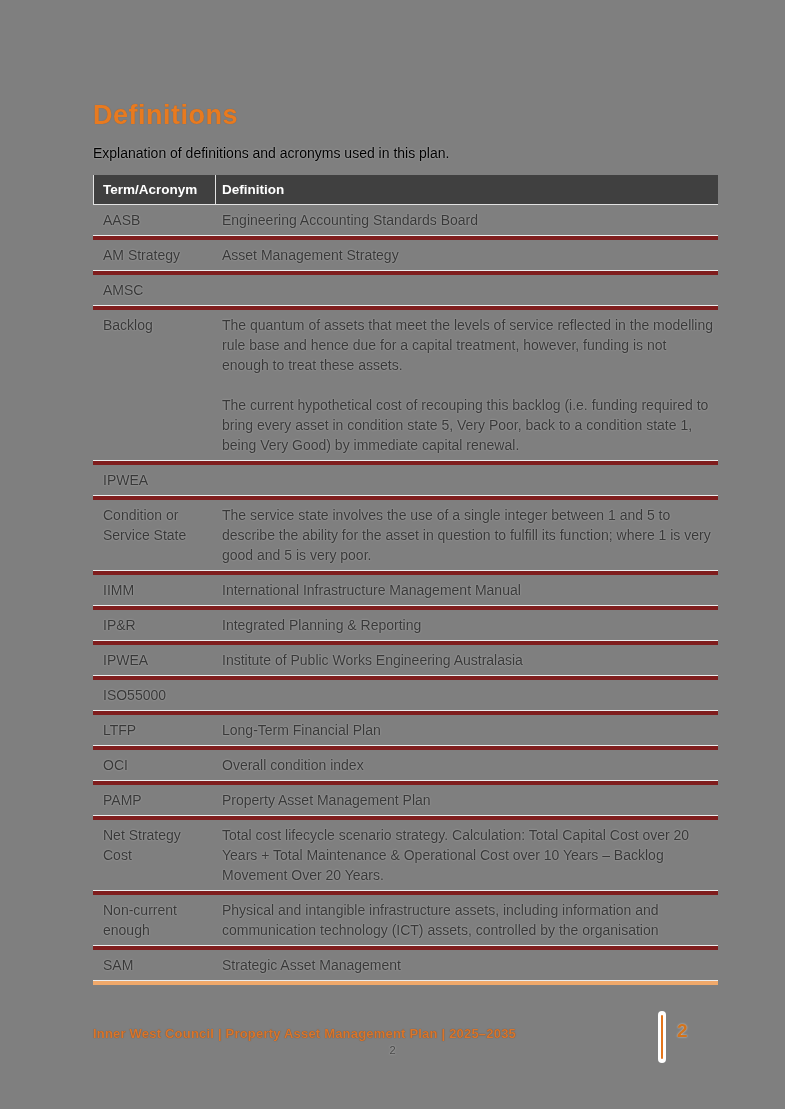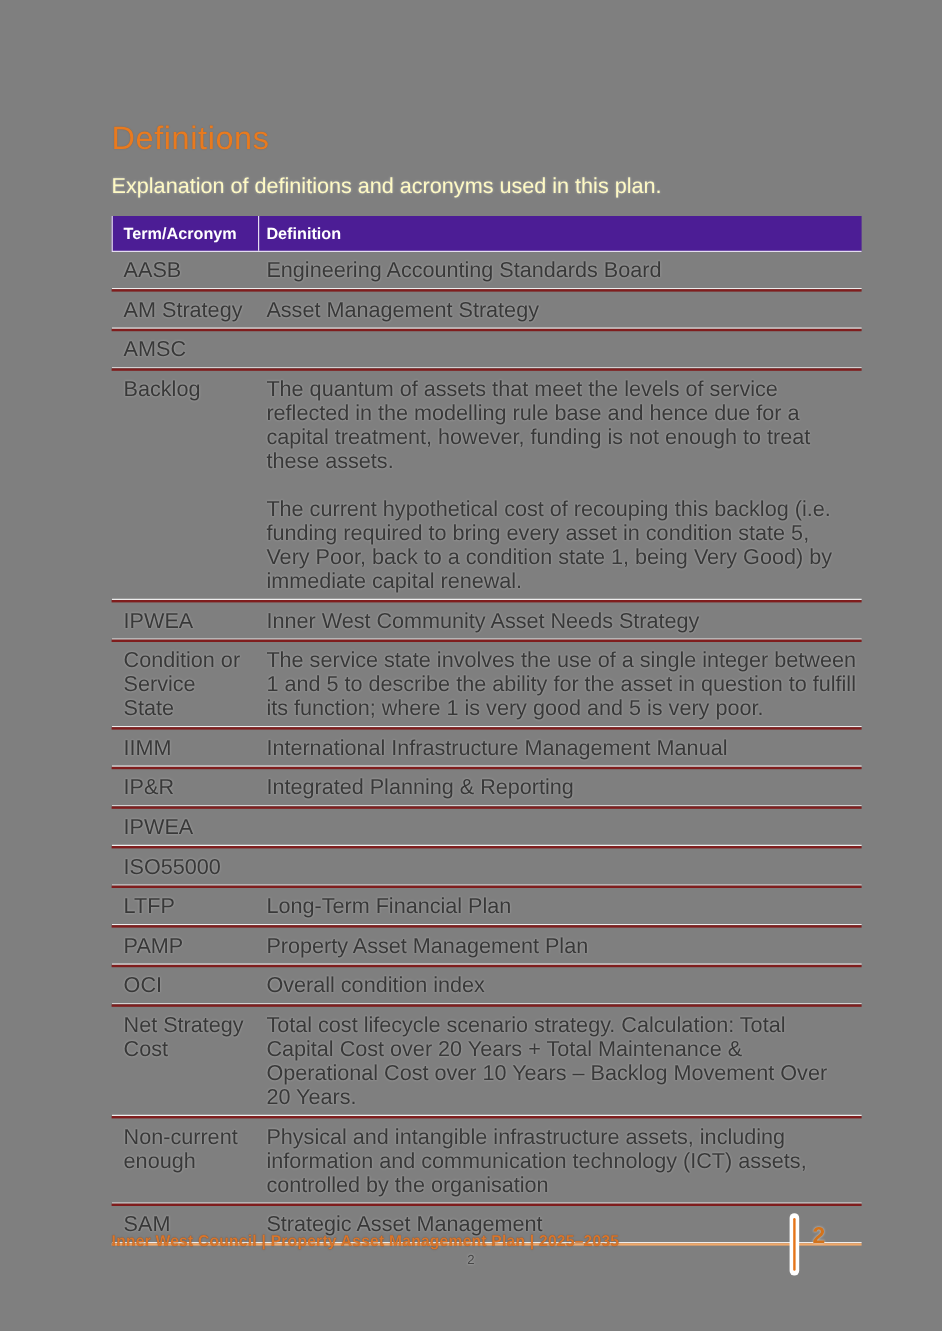--- a/index.html
+++ b/index.html
@@ -18,40 +18,40 @@
   }
   .content {
     position: absolute;
     left: 93px;
     top: 0;
     width: 625px;
   }
   .doc-title {
     margin-top: 100px;
     font-size: 27px;
-    font-weight: normal;
+    font-weight: bold;
     letter-spacing: 0.5px;
     color: #e87a1f;
     text-shadow: 0 0 1px rgba(90,45,0,0.35);
   }
   .doc-subtitle {
     margin-top: 14px;
-    font-size: 18px;
-    color: #fef9c3;
+    font-size: 14px;
+    color: #000000;
     text-shadow: 0 0 2px rgba(255,255,255,0.45);
   }
   .def-table {
     margin-top: 14px;
     width: 625px;
   }
   .thead {
     display: flex;
     align-items: center;
     height: 30px;
-    background: #4c1d95;
+    background: #404040;
     color: #ffffff;
     font-weight: bold;
     font-size: 13.5px;
     border-left: 1px solid rgba(255,255,255,0.85);
     border-bottom: 1px solid rgba(255,255,255,0.85);
     box-sizing: border-box;
   }
   .th-term {
     width: 122px;
     padding-left: 9px;
@@ -62,24 +62,24 @@
     border-right: 1px solid rgba(255,255,255,0.85);
     box-sizing: border-box;
   }
   .th-def {
     flex: 1;
     padding-left: 6px;
   }
   .row {
     display: flex;
     padding: 5px 0 6px 0;
-    font-size: 18px;
+    font-size: 14px;
     line-height: 20px;
     color: #383838;
-    border-bottom: 2px solid #7f1d1d;
+    border-bottom: 4px solid #7f1d1d;
     box-shadow: inset 0 -1px 0 rgba(255,255,255,0.85);
     text-shadow: 0 0 2px rgba(255,255,255,0.4);
   }
   .row:last-child {
     border-bottom-color: #f0a96b;
   }
   .cell-term {
     width: 122px;
     padding-left: 10px;
     padding-right: 10px;
@@ -180,23 +180,20 @@
   <div class="row">
     <div class="cell-term">Backlog</div>
     <div class="cell-def">
               <p>The quantum of assets that meet the levels of service reflected in the modelling rule base and hence due for a capital treatment, however, funding is not enough to treat these assets.</p>
               <p>The current hypothetical cost of recouping this backlog (i.e. funding required to bring every asset in condition state 5, Very Poor, back to a condition state 1, being Very Good) by immediate capital renewal.</p>
             </div>
   </div>
 
   <div class="row">
     <div class="cell-term">IPWEA</div>
-    <div class="cell-def">
-              <p>Inner West Community Asset Needs Strategy</p>
-            </div>
   </div>
 
   <div class="row">
     <div class="cell-term">Condition or Service State</div>
     <div class="cell-def">
               <p>The service state involves the use of a single integer between 1 and 5 to describe the ability for the asset in question to fulfill its function; where 1 is very good and 5 is very poor.</p>
             </div>
   </div>
 
   <div class="row">
@@ -208,44 +205,47 @@
 
   <div class="row">
     <div class="cell-term">IP&amp;R</div>
     <div class="cell-def">
               <p>Integrated Planning &amp; Reporting</p>
             </div>
   </div>
 
   <div class="row">
     <div class="cell-term">IPWEA</div>
+    <div class="cell-def">
+              <p>Institute of Public Works Engineering Australasia</p>
+            </div>
   </div>
 
   <div class="row">
     <div class="cell-term">ISO55000</div>
   </div>
 
   <div class="row">
     <div class="cell-term">LTFP</div>
     <div class="cell-def">
               <p>Long-Term Financial Plan</p>
             </div>
   </div>
 
   <div class="row">
+    <div class="cell-term">OCI</div>
+    <div class="cell-def">
+              <p>Overall condition index</p>
+            </div>
+  </div>
+
+  <div class="row">
     <div class="cell-term">PAMP</div>
     <div class="cell-def">
               <p>Property Asset Management Plan</p>
-            </div>
-  </div>
-
-  <div class="row">
-    <div class="cell-term">OCI</div>
-    <div class="cell-def">
-              <p>Overall condition index</p>
             </div>
   </div>
 
   <div class="row">
     <div class="cell-term">Net Strategy Cost</div>
     <div class="cell-def">
               <p>Total cost lifecycle scenario strategy. Calculation: Total Capital Cost over 20 Years + Total Maintenance &amp; Operational Cost over 10 Years – Backlog Movement Over 20 Years.</p>
             </div>
   </div>
 

